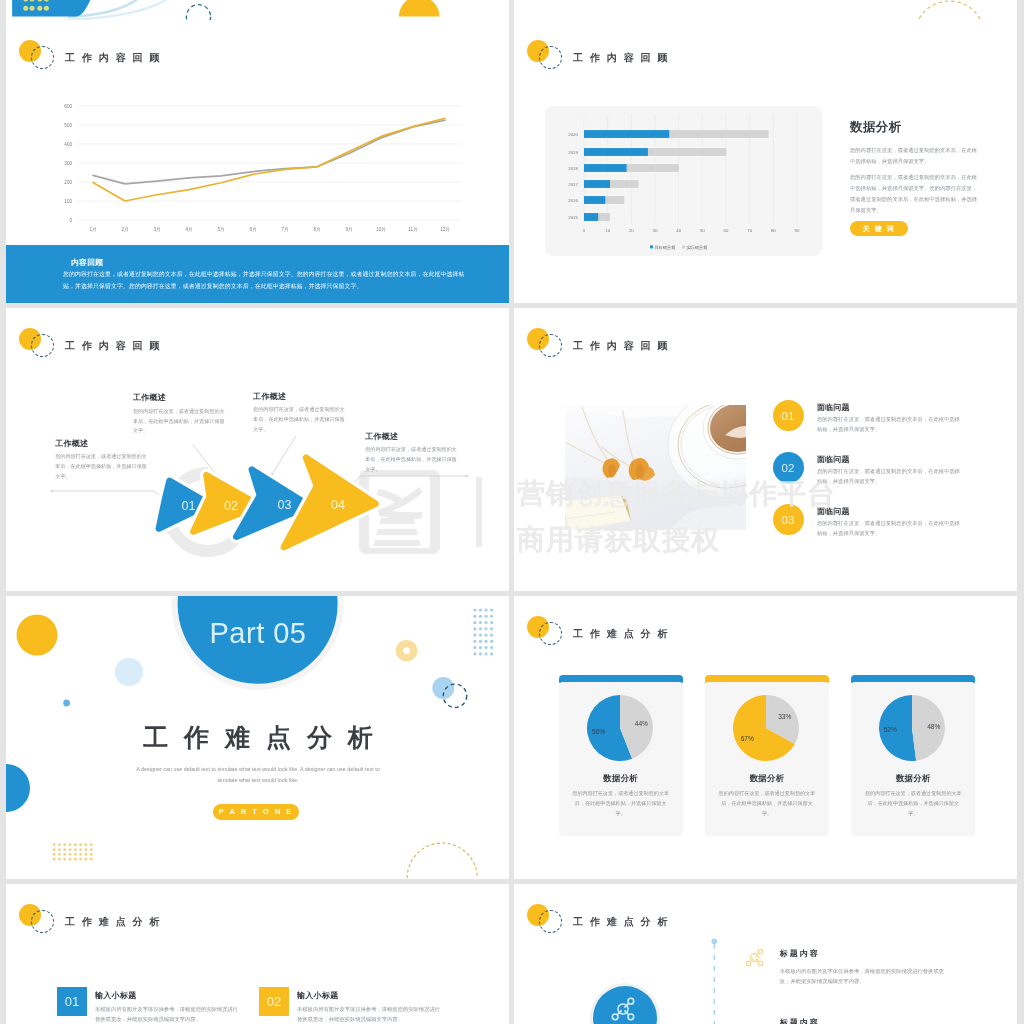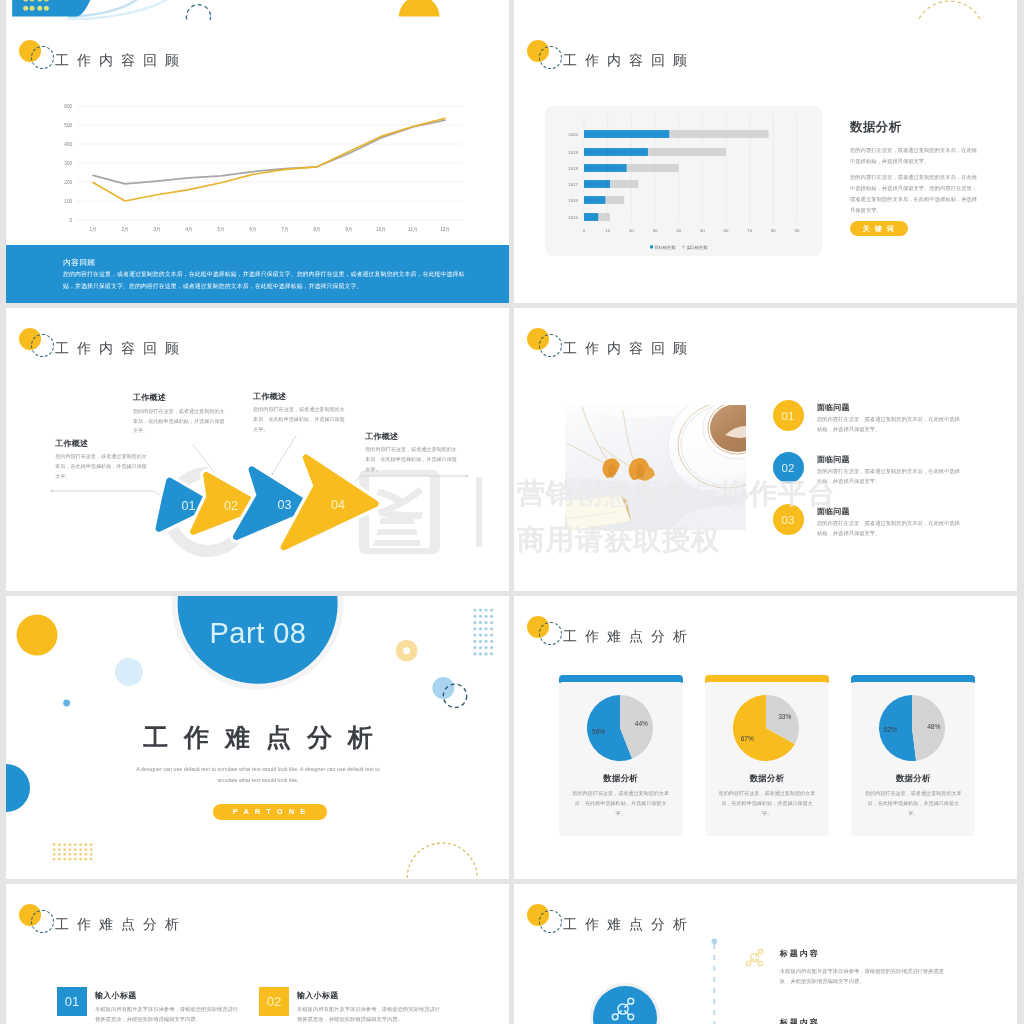--- a/index.html
+++ b/index.html
@@ -10,25 +10,25 @@
   .slide{position:absolute;top:0;width:503px;height:283px;background:#fff;overflow:hidden;}
   .wmbg{position:absolute;left:0;top:0;width:1024px;height:1024px;pointer-events:none;}
   .slide.left{left:0;}
   .slide.right{left:508px;}
 
   
   .hdr{position:absolute;}
   .hdr .dotY{position:absolute;left:0;top:0;width:22px;height:22px;border-radius:50%;background:#F8BC1F;}
   .hdr .dotD{position:absolute;left:11.5px;top:6px;width:23px;height:23px;border-radius:50%;
              border:1.3px dashed #31606e;box-sizing:border-box;}
-  .hdr .ttl{position:absolute;left:36px;top:13px;font-size:14px;font-weight:400;color:#44484c;
+  .hdr .ttl{position:absolute;left:46px;top:13px;font-size:10px;font-weight:700;color:#44484c;
             letter-spacing:2.05px;white-space:nowrap;line-height:1;}
   .wtext{position:absolute;color:#ebebeb;font-weight:700;white-space:nowrap;}
   .footerbox{position:absolute;left:0;background:#2191D1;}
-  .footerbox .ft{position:absolute;color:#fff;font-weight:400;font-size:7.8px;letter-spacing:.3px;}
+  .footerbox .ft{position:absolute;color:#fff;font-weight:700;font-size:7.8px;letter-spacing:.3px;margin-left:8px;}
   .footerbox .fb{position:absolute;color:#fff;font-size:5.9px;line-height:2.1;letter-spacing:.1px;}
 
   
   .panelbg{position:absolute;background:#f5f5f5;border-radius:8px;}
   .ptitle{position:absolute;font-weight:700;color:#3a3f45;}
   .ptext{position:absolute;color:#8a8f95;line-height:2.1;}
   .btn{position:absolute;background:#F8BC1F;border-radius:9px;color:#fff;
        text-align:center;font-weight:700;}
 
   
@@ -435,26 +435,26 @@
               <circle cx="64" cy="263.19" r="1.35"></circle>
               <circle cx="69.3" cy="263.19" r="1.35"></circle>
               <circle cx="74.6" cy="263.19" r="1.35"></circle>
               <circle cx="79.9" cy="263.19" r="1.35"></circle>
               <circle cx="85.2" cy="263.19" r="1.35"></circle>
             </g>
             <path d="M401.2 282 A35 35 0 0 1 471.2 282" fill="none" stroke="#cdb84e" stroke-width="1.1" stroke-dasharray="3 2.5"></path>
           </svg>
         </div>
       <div id="partlabel">
-          <div style="position: absolute; left: 160px; top: 21px; width: 184px; text-align: center; font-size: 29px; color: rgb(216, 240, 251); letter-spacing: 0.5px;">Part 08</div>
+          <div style="position: absolute; left: 160px; top: 21px; width: 184px; text-align: center; font-size: 29px; color: rgb(216, 240, 251); letter-spacing: 0.5px;">Part 05</div>
         </div>
       <div id="sectiontext">
           <div style="position: absolute; left: 52px; top: 125px; width: 400px; text-align: center; font-size: 25px; font-weight: 700; color: rgb(59, 63, 68); letter-spacing: 4.5px; text-indent: 4.5px;">工 作 难 点 分 析</div>
           <div style="position: absolute; left: 122px; top: 168px; width: 260px; text-align: center; font-size: 5.4px; line-height: 1.95; color: rgb(142, 146, 151);">A designer can use default text to simulate what text would look like. A designer can use default text to simulate what text would look like.</div>
-          <div class="pill" style="left: 207px; top: 208px; width: 114px; height: 16px; line-height: 16px; font-size: 7.5px; letter-spacing: 2px;">P A R T   O N E</div>
+          <div class="pill" style="left: 207px; top: 208px; width: 86px; height: 16px; line-height: 16px; font-size: 7.5px; letter-spacing: 2px;">P A R T   O N E</div>
         </div>
     </div>
 
     <div class="slide right">
       <div class="hdr" style="left:13px;top:20px;">
         <div class="dotY"></div>
         <div class="dotD"></div>
         <div class="ttl">工 作 难 点 分 析</div>
       </div>
       <div id="piecards">

